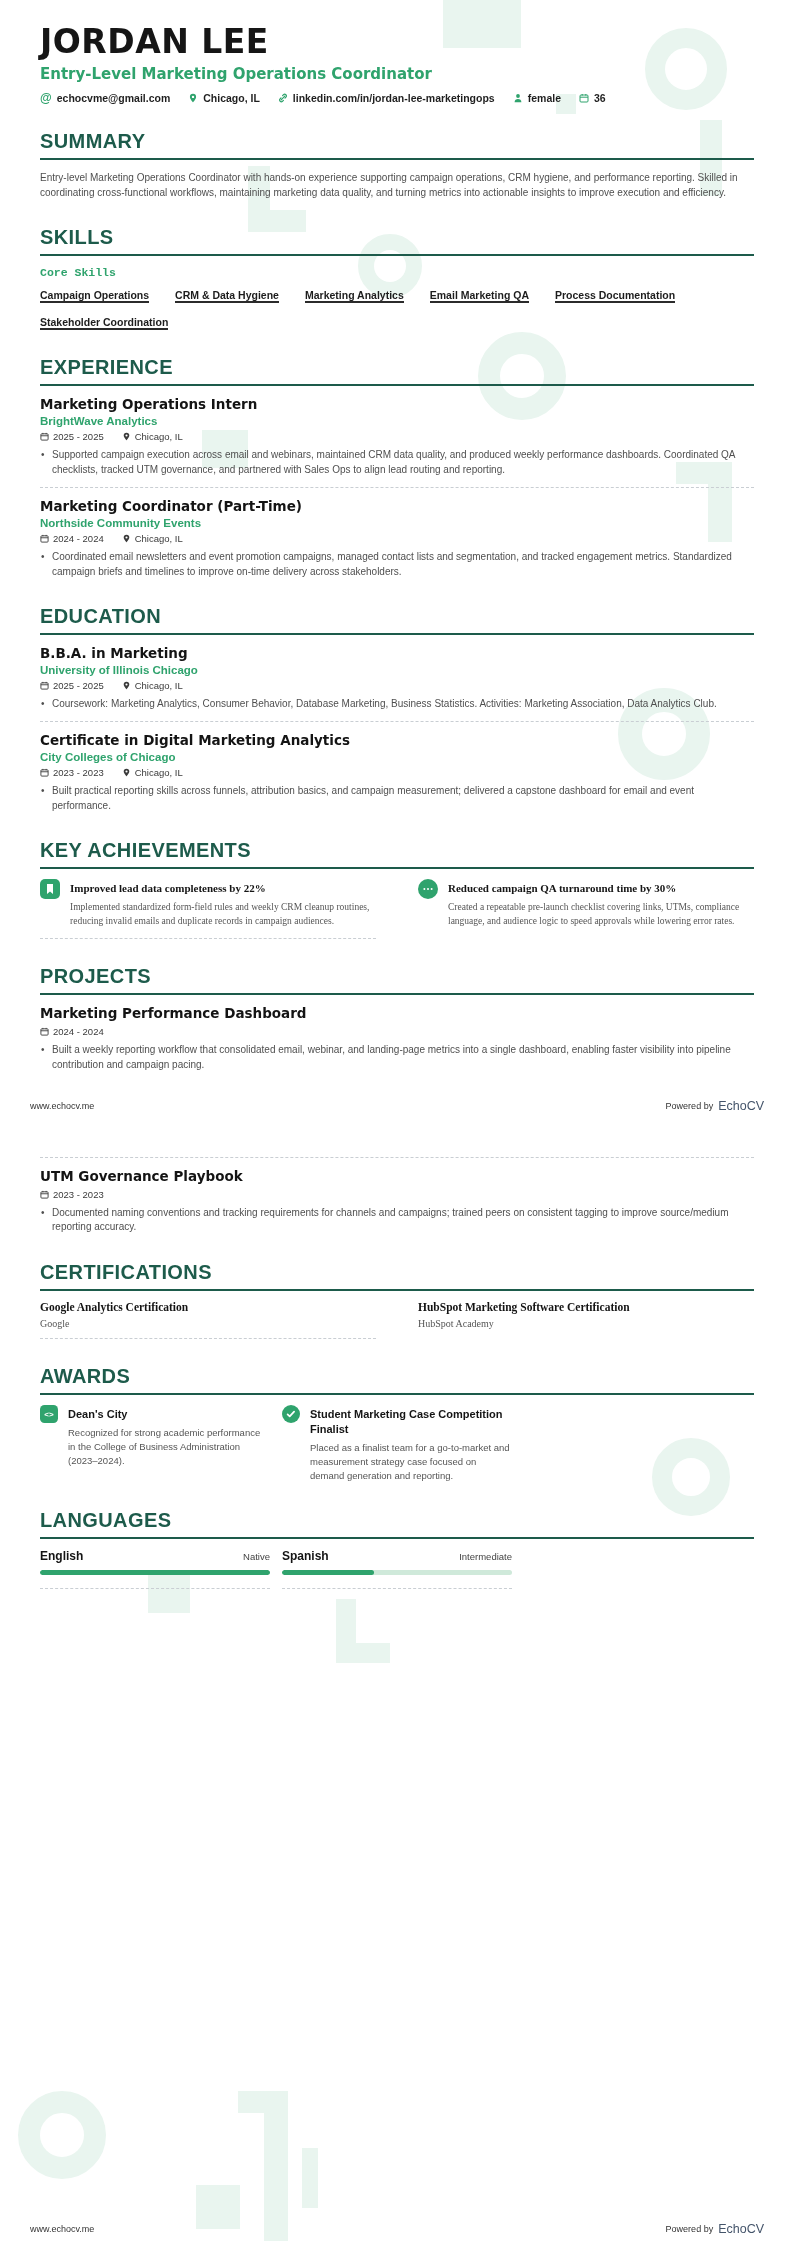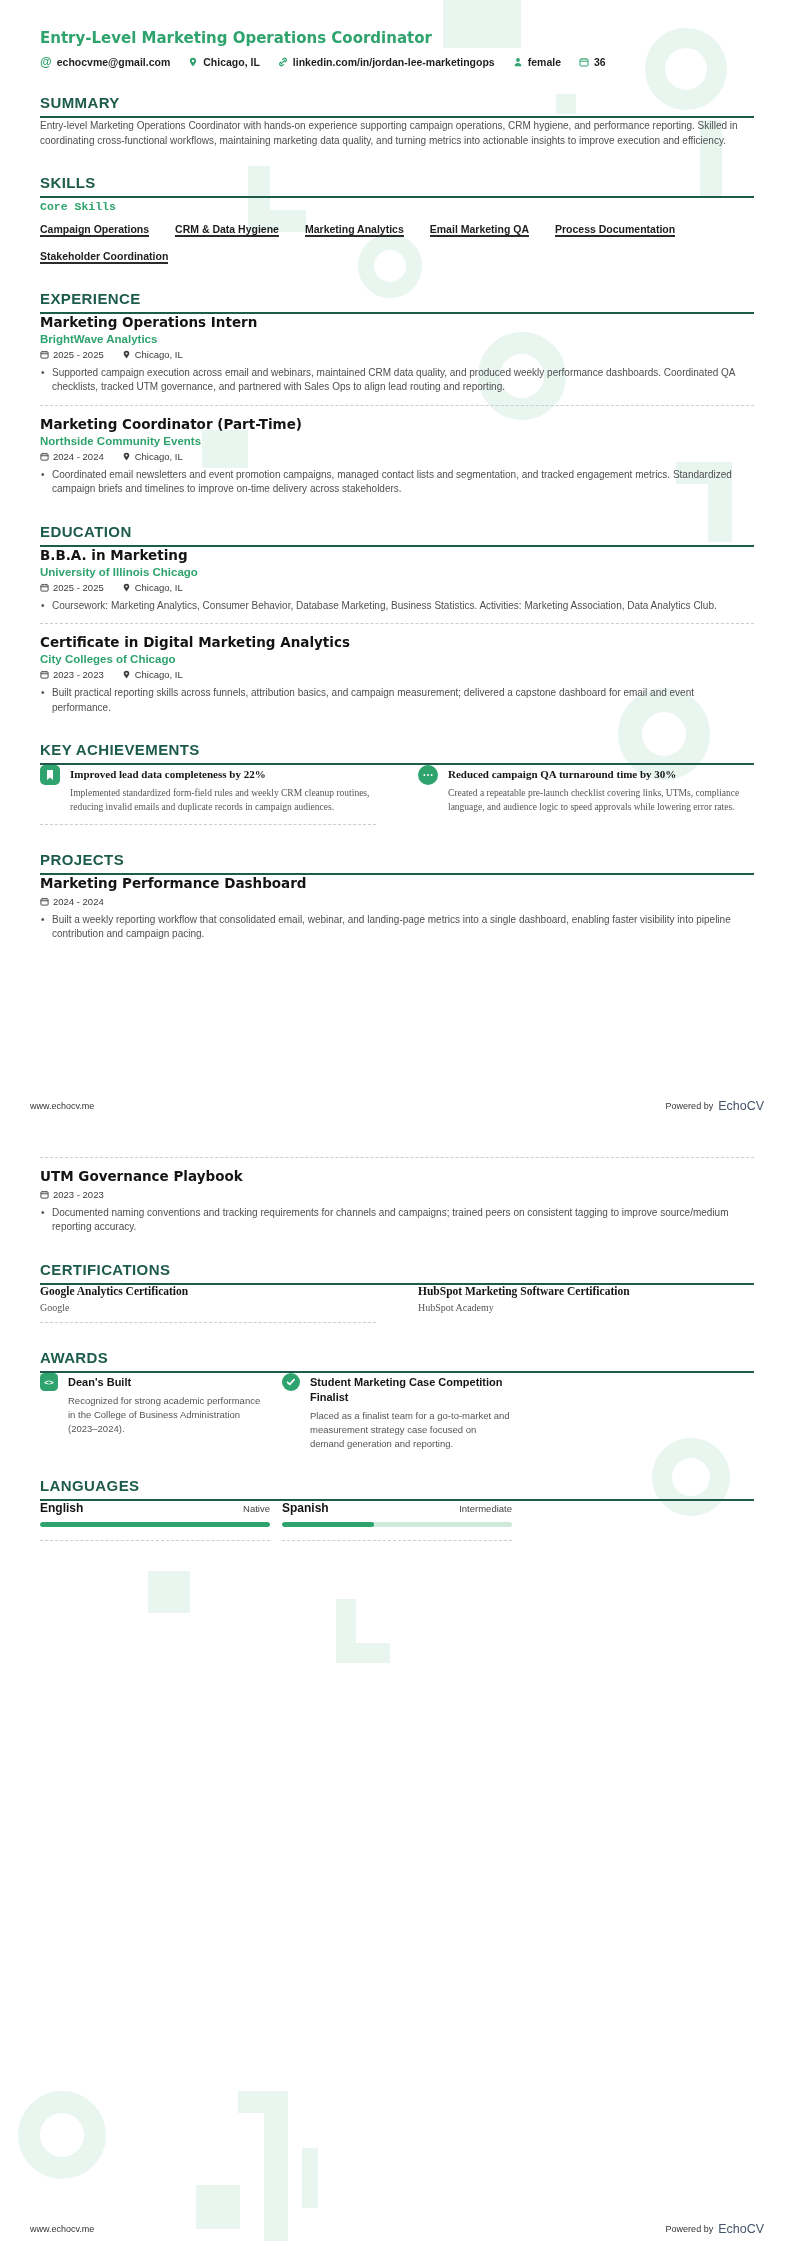--- a/index.html
+++ b/index.html
@@ -25,21 +25,21 @@
   
   .hd{padding-top:24px;}
   .name{font-family:"DejaVu Sans",sans-serif;font-size:33px;font-weight:800;color:#161616;letter-spacing:.5px;line-height:1.1;}
   .role{font-family:"DejaVu Sans",sans-serif;font-size:15px;font-weight:700;color:var(--accent);margin-top:5px;}
   .contacts{display:flex;align-items:center;gap:18px;margin-top:9px;font-size:10.5px;font-weight:700;color:#1f1f1f;}
   .contact{display:inline-flex;align-items:center;gap:5px;}
   .cic{color:var(--accent);display:inline-flex;}
   .at-glyph{color:var(--accent);font-size:12px;font-weight:700;line-height:1;}
   
   section{margin-top:26px;}
-  h2{font-size:15px;font-weight:800;letter-spacing:.4px;color:var(--heading);border-bottom:2px solid var(--heading);padding-bottom:5px;}
+  h2{font-size:20px;font-weight:800;letter-spacing:.4px;color:var(--heading);border-bottom:2px solid var(--heading);padding-bottom:5px;margin-bottom:10px;}
   .sum-text{font-size:10px;line-height:1.5;color:#4f4f4f;}
   
   .skill-group{font-size:11.5px;font-weight:700;color:var(--accent);margin:2px 0 10px;font-family:Liberation Mono, monospace;}
   .skills-list{display:flex;flex-wrap:wrap;column-gap:26px;row-gap:13px;}
   .skill{font-size:10.5px;font-weight:700;color:#1d1d1d;border-bottom:2px solid #2b2b2b;padding-bottom:0;}
   
   .entry-title{font-family:"DejaVu Sans",sans-serif;font-size:13.5px;font-weight:700;color:#141414;line-height:1.25;}
   .entry-org{font-size:11.5px;font-weight:700;color:var(--accent);margin-top:2px;}
   .entry-meta{display:flex;gap:18px;align-items:flex-end;margin-top:4px;font-size:9.5px;color:#3a3a3a;}
   .meta-item{display:inline-flex;align-items:center;gap:4px;}
@@ -86,20 +86,21 @@
     <div class="wm wm-l" style="left:248px;top:166px;width:58px;height:66px;border-width:0 0 22px 22px;"></div>
     <div class="wm wm-ring" style="left:358px;top:234px;width:64px;height:64px;border-width:16px;"></div>
     <div class="wm wm-ring" style="left:478px;top:332px;width:88px;height:88px;border-width:22px;"></div>
     <div class="wm wm-square" style="left:202px;top:430px;width:46px;height:38px;"></div>
     <div class="wm wm-seven" style="left:676px;top:462px;width:56px;height:80px;border-width:22px 24px 0 0;"></div>
     <div class="wm wm-ring" style="left:618px;top:688px;width:92px;height:92px;border-width:24px;"></div>
 
     <div class="content">
 
       <header class="hd">
+        <h1 class="name">JORDAN LEE</h1>
         <div class="role">Entry-Level Marketing Operations Coordinator</div>
         <div class="contacts">
           <span class="contact">
             <span class="cic at-glyph">@</span>
             <span>echocvme@gmail.com</span>
           </span>
           <span class="contact">
             <span class="cic">
               <svg width="10" height="10" viewBox="0 0 10 10">
                   <path d="M5 .8a3.1 3.1 0 0 1 3.1 3.1C8.1 6 5 9.2 5 9.2S1.9 6 1.9 3.9A3.1 3.1 0 0 1 5 .8z" fill="currentColor"></path>
@@ -388,21 +389,21 @@
         <h2>AWARDS</h2>
         <div class="grid3">
           <div class="ach-item">
             <span class="badge">
               <svg width="18" height="18" viewBox="0 0 18 18">
                   <rect width="18" height="18" rx="4.5" fill="#2fa36d"></rect>
                   <text x="9" y="12" text-anchor="middle" font-size="8" font-weight="bold" fill="#fff" font-family="Liberation Sans, sans-serif">&lt;&gt;</text>
                 </svg>
             </span>
             <div class="ach-body">
-              <div class="ach-title">Dean's Built</div>
+              <div class="ach-title">Dean's City</div>
               <div class="ach-text">Recognized for strong academic performance in the College of Business Administration (2023–2024).</div>
             </div>
           </div>
           <div class="ach-item">
             <span class="badge">
               <svg width="18" height="18" viewBox="0 0 18 18">
                   <circle cx="9" cy="9" r="9" fill="#2fa36d"></circle>
                   <path d="M5.6 9.3l2.1 2.1 4.4-4.8" fill="none" stroke="#fff" stroke-width="1.7" stroke-linecap="round" stroke-linejoin="round"></path>
                 </svg>
             </span>

